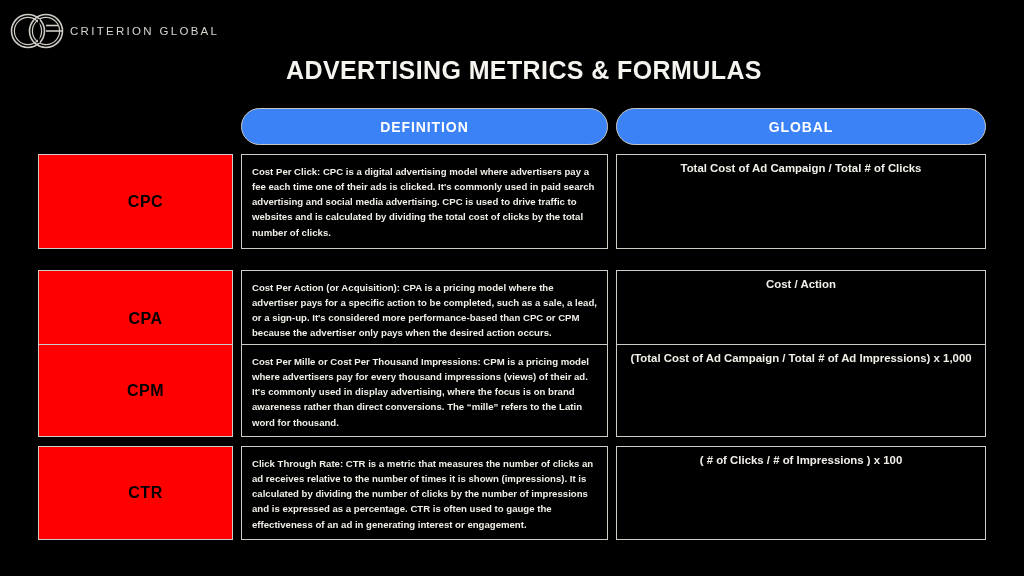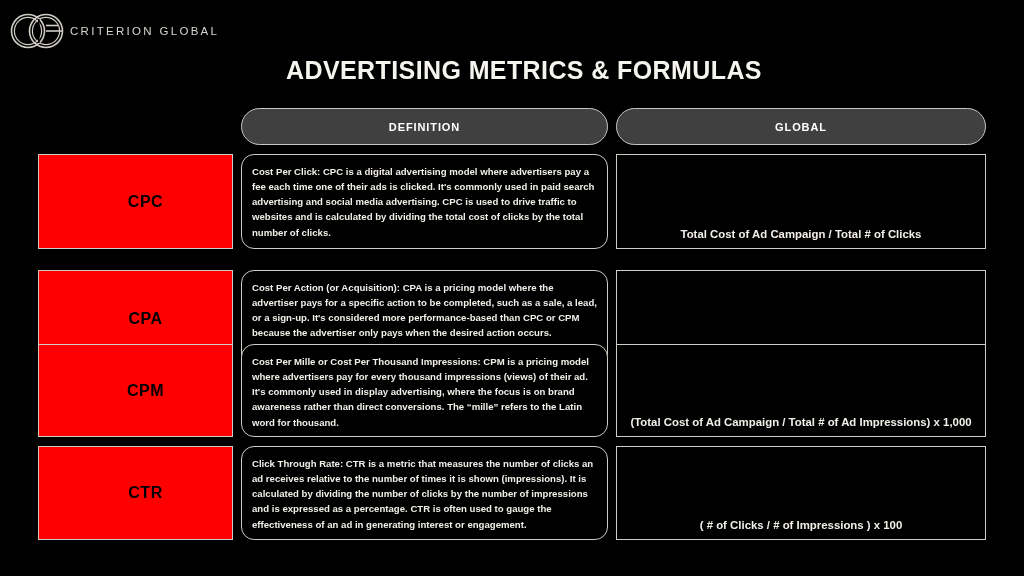--- a/index.html
+++ b/index.html
@@ -59,34 +59,34 @@
   
   #matrix {
     position: absolute;
     left: 0;
     top: 0;
     width: 1024px;
     height: 576px;
   }
 
   .col-label  { position: absolute; left: 38px;  width: 195px; }
-  .col-def    { position: absolute; left: 241px; width: 367px; border-radius: 13px; }
+  .col-def    { position: absolute; left: 241px; width: 367px; }
   .col-form   { position: absolute; left: 616px; width: 370px; }
 
   
   .header-pill {
     top: 108px;
     height: 37px;
-    background: #404040;
+    background: #3b82f6;
     border: 1px solid #c9c6bf;
     border-radius: 19px;
     display: flex;
     align-items: center;
     justify-content: center;
-    font-size: 11px;
+    font-size: 14px;
     font-weight: bold;
     letter-spacing: 0.9px;
     color: #ffffff;
   }
 
   
   .metric-box {
     background: #ff0000;
     border: 1.5px solid #cfccc5;
     display: flex;
@@ -113,21 +113,21 @@
     line-height: 1.58;
     font-weight: bold;
     color: #f2efe9;
     text-align: left;
   }
 
   .form-box {
     background: #000000;
     border: 1.5px solid #cfccc5;
     display: flex;
-    align-items: flex-end;
+    align-items: flex-start;
     justify-content: center;
     padding: 6px 2px;
   }
   .form-text {
     font-size: 11.4px;
     font-weight: bold;
     color: #f2efe9;
     text-align: center;
     line-height: 1.35;
   }

